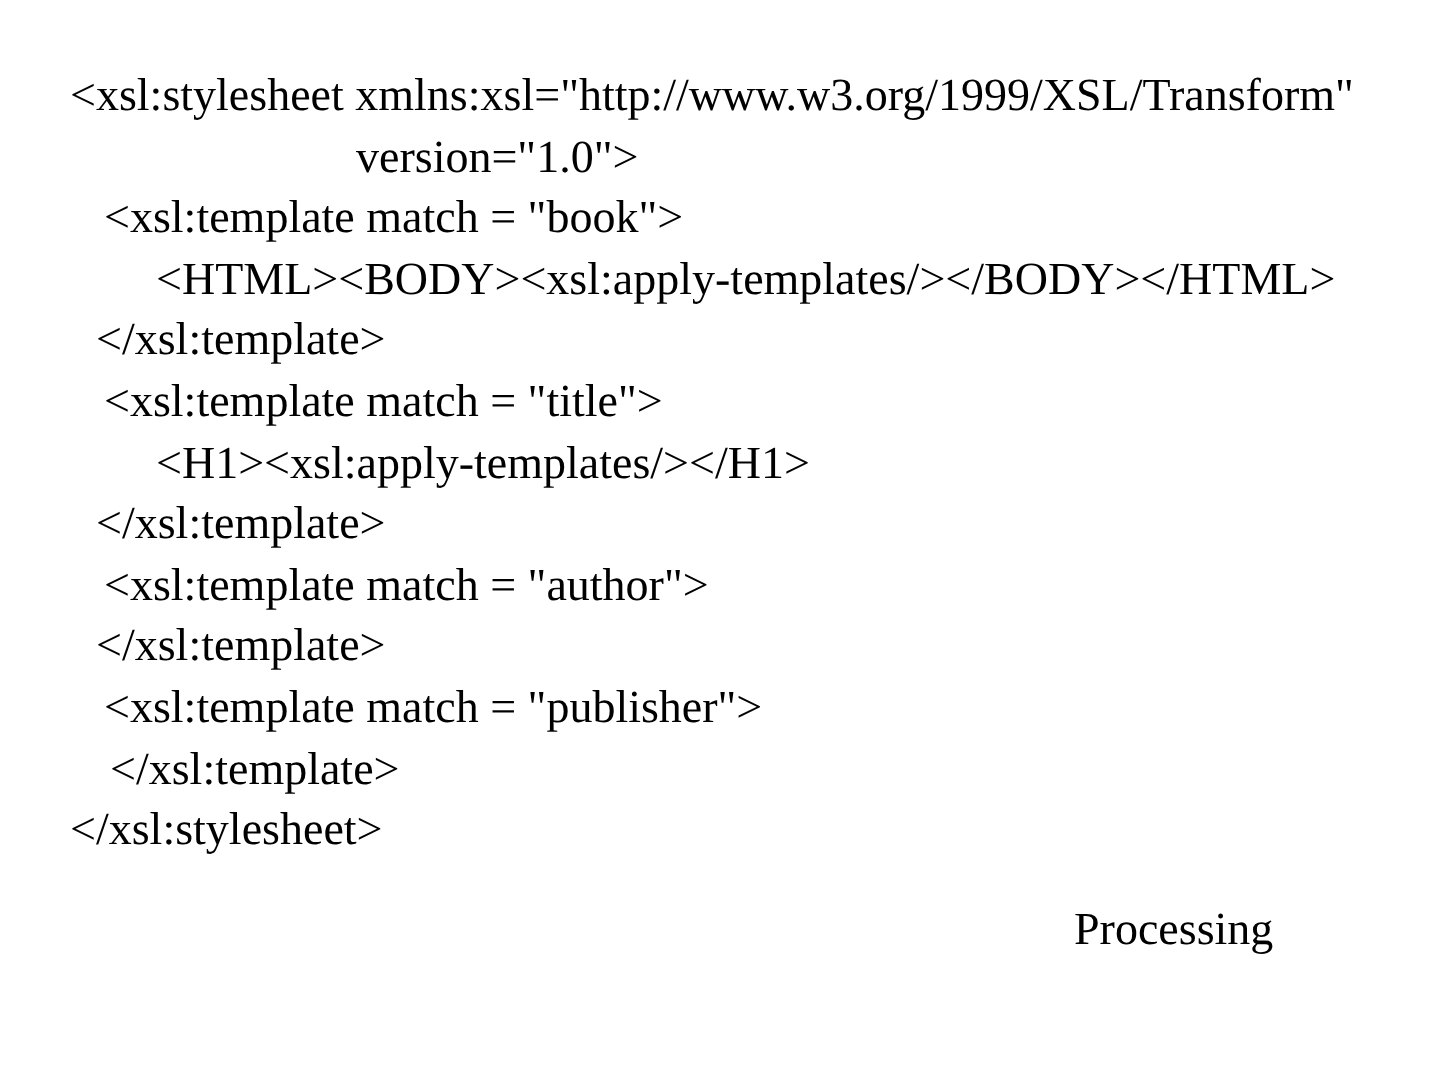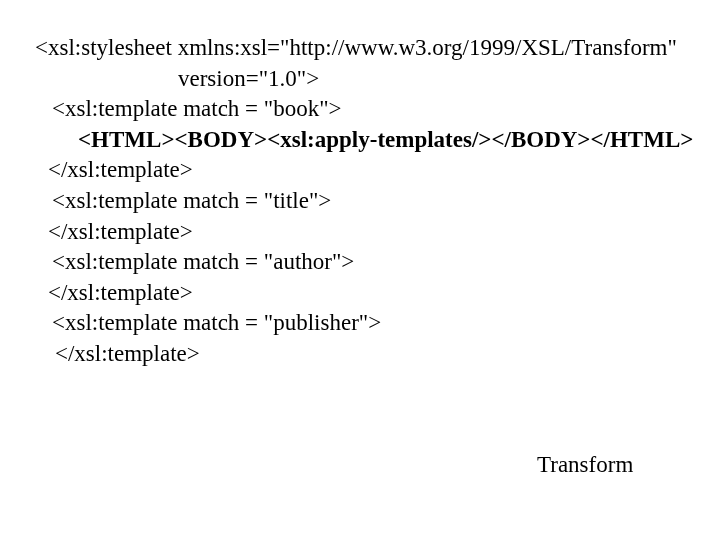--- a/index.html
+++ b/index.html
@@ -34,21 +34,21 @@
     line-height: 30.6px;
     color: #000000;
     white-space: pre;
     letter-spacing: 0px;
   }
   
   .ind-0  { padding-left: 35px; }
   .ind-1  { padding-left: 48px; }
   .ind-2  { padding-left: 52px; }
   .ind-3  { padding-left: 55px; }
-  .ind-4  { padding-left: 78px; font-weight: bold; }
+  .ind-4  { padding-left: 78px; }
   .ind-5  { padding-left: 178px; }
 
   .annotation {
     position: absolute;
     left: 537px;
     top: 440px;
     font-family: "Liberation Serif", "DejaVu Serif", serif;
     font-size: 23px;
     line-height: 28px;
     color: #000000;
@@ -60,22 +60,24 @@
 
 <div id="slide">
 
   <div class="code-block">
       <span class="code-line ind-0">&lt;xsl:stylesheet xmlns:xsl="http://www.w3.org/1999/XSL/Transform"</span>
       <span class="code-line ind-5">version="1.0"&gt;</span>
       <span class="code-line ind-2">&lt;xsl:template match = "book"&gt;</span>
       <span class="code-line ind-4">&lt;HTML&gt;&lt;BODY&gt;&lt;xsl:apply-templates/&gt;&lt;/BODY&gt;&lt;/HTML&gt;</span>
       <span class="code-line ind-1">&lt;/xsl:template&gt;</span>
       <span class="code-line ind-2">&lt;xsl:template match = "title"&gt;</span>
+      <span class="code-line ind-4">&lt;H1&gt;&lt;xsl:apply-templates/&gt;&lt;/H1&gt;</span>
       <span class="code-line ind-1">&lt;/xsl:template&gt;</span>
       <span class="code-line ind-2">&lt;xsl:template match = "author"&gt;</span>
       <span class="code-line ind-1">&lt;/xsl:template&gt;</span>
       <span class="code-line ind-2">&lt;xsl:template match = "publisher"&gt;</span>
       <span class="code-line ind-3">&lt;/xsl:template&gt;</span>
+      <span class="code-line ind-0">&lt;/xsl:stylesheet&gt;</span>
     </div>
 
-  <div class="annotation">Transform</div>
+  <div class="annotation">Processing</div>
 
 </div>
 
 </body></html>

